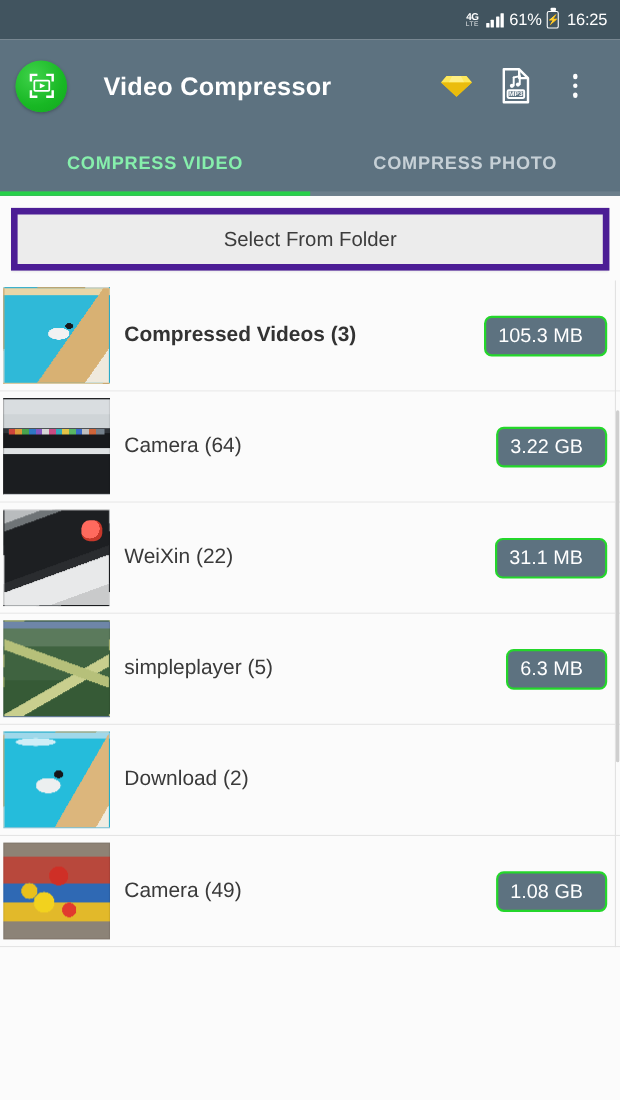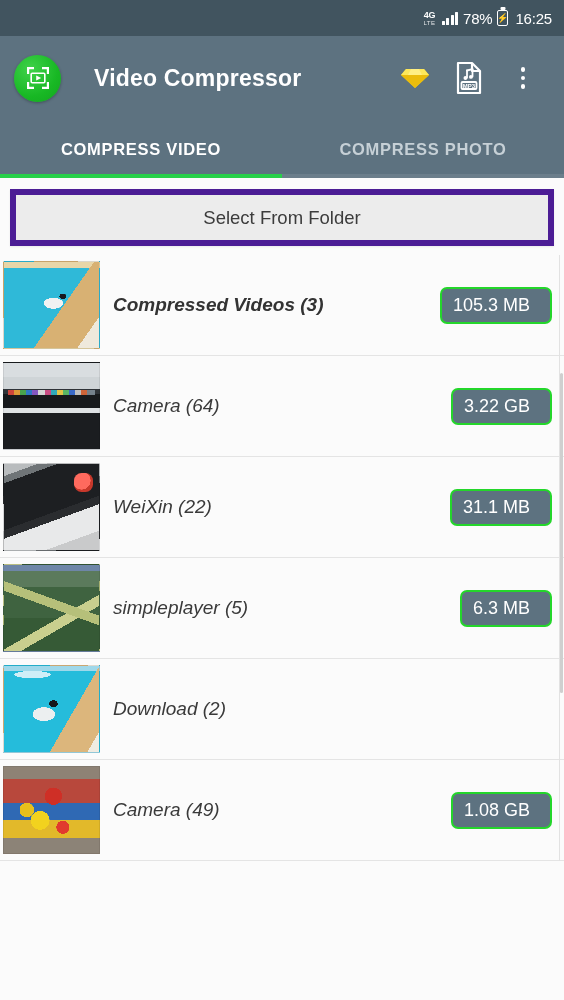--- a/index.html
+++ b/index.html
@@ -65,21 +65,21 @@
   }
   .dots { display:flex; flex-direction:column; gap:4px; align-items:center; }
   .dots i { width:4.5px; height:4.5px; border-radius:50%; background:#fff; display:block; }
 
   
   .tabs { height:58px; background:#5d7280; display:flex; position:relative; }
   .tab {
     flex:1 1 0; display:flex; align-items:center; justify-content:center;
     font-size:16.5px; font-weight:bold; letter-spacing:.7px;
   }
-  .tab.active { color:#ffffff; }
+  .tab.active { color:#86efac; }
   .tab.inactive { color:#c6d0d6;text-align:right; }
   .tab-underline-track {
     position:absolute; left:0; bottom:0; width:100%; height:4px; background:#6b7e8b;
   }
   .tab-underline {
     position:absolute; left:0; bottom:0; width:50%; height:4px; background:#27d049;
   }
 
   
   .select-wrap { padding:11px 10px 9px 10px; background:#fbfbfb; }
@@ -100,21 +100,21 @@
     background:#fbfbfb;
     padding-right:12px;
   }
   .thumb {
     width:97px; height:88px; margin-left:3px; flex:0 0 auto;
     background-size:cover; background-position:center;
     border:1px solid rgba(0,0,0,.08);
   }
   .row-label {
     flex:1 1 auto; margin-left:13px;
-    font-size:19px; color:#3a3a3a; white-space:nowrap; overflow:hidden;font-style:italic;
+    font-size:19px; color:#3a3a3a; white-space:nowrap; overflow:hidden;
   }
   .row-label.bold { font-weight:bold; color:#333; }
   .size-badge {
     flex:0 0 auto;
     background:#5d7280; color:#ffffff;
     border:2px solid #24d62b; border-radius:7px;
     font-size:18px; line-height:1;
     padding:7px 20px 8px 11px;
     white-space:nowrap;
   }
@@ -213,21 +213,21 @@
     <div class="net-badge">
       <span class="g4">4G</span>
       <span class="lte">LTE</span>
     </div>
     <span class="bars">
         <i></i>
         <i></i>
         <i></i>
         <i></i>
       </span>
-    <span class="batt-pct">78%</span>
+    <span class="batt-pct">61%</span>
     <span class="batt">
         <span class="bolt">⚡</span>
       </span>
     <span class="clock">16:25</span>
   </div>
 
   <div class="appbar">
 
     <div class="app-icon">
       <svg width="28" height="28" viewBox="0 0 28 28" aria-hidden="true">

